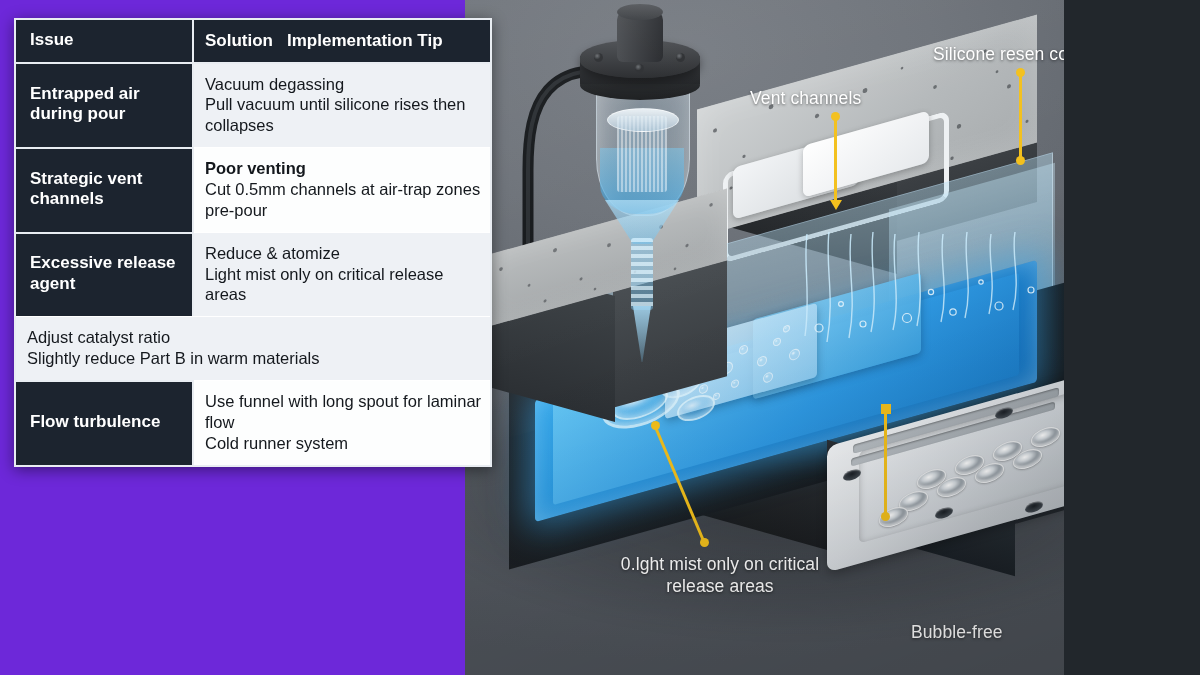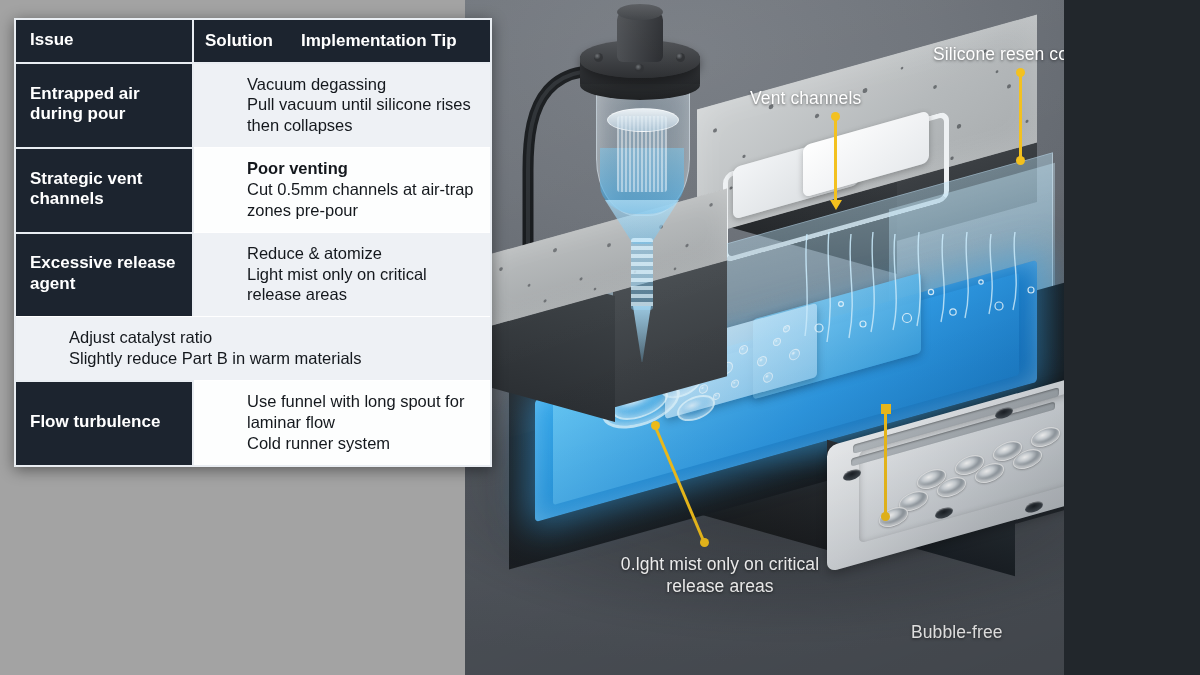--- a/index.html
+++ b/index.html
@@ -1,20 +1,20 @@
 <!DOCTYPE html>
 <html><head>
 <meta charset="utf-8">
 <style>
   html,body{margin:0;padding:0;background:#22272c;}
   body{font-family:"Liberation Sans","DejaVu Sans",sans-serif;}
 
   #stage{
     position:relative;width:1064px;height:675px;overflow:hidden;
-    background:#a3a3a3;
+    background:#6d28d9;
   }
 
   
   .illus{
     position:absolute;left:465px;top:0;width:735px;height:675px;
     background:
       radial-gradient(120% 90% at 30% 8%, #767b82 0%, #6d7279 28%, #60656c 55%, #565b62 75%, #4e535a 100%);
     overflow:hidden;
   }
   .illus:after{
@@ -57,24 +57,24 @@
   .row.head .c-issue{padding-top:10px;padding-bottom:10px;align-items:center;}
   .c-sol{
     flex:1;background:#fdfefe;color:#14181d;
     padding:10px 8px 11px 11px;box-sizing:border-box;
     font-size:16.5px;line-height:1.265;
   }
   .row.head .c-sol{
     background:#1c242f;color:#ffffff;font-weight:bold;font-size:17px;
     padding-top:10px;padding-bottom:10px;display:flex;align-items:center;
   }
-  .row.head .c-sol .h2{margin-left:28px;}
+  .row.head .c-sol .h2{margin-left:14px;}
   .row.alt .c-sol{background:#eef1f5;}
   .sol-strong{font-weight:bold;display:block;}
-  .sol-line{display:block;margin-left:42px;}
+  .sol-line{display:block;}
   .tbl .row + .row .c-issue{border-top:2px solid #e9edf2;}
   .tbl .row + .row .c-sol{border-top:1px solid #ffffff;}
 
   
 
   
   .plinth-top{
     left:20px;top:222px;width:242px;height:72px;
     background:linear-gradient(180deg,#b9bcbd,#a4a8aa);
     transform:skewY(-15.5deg);

